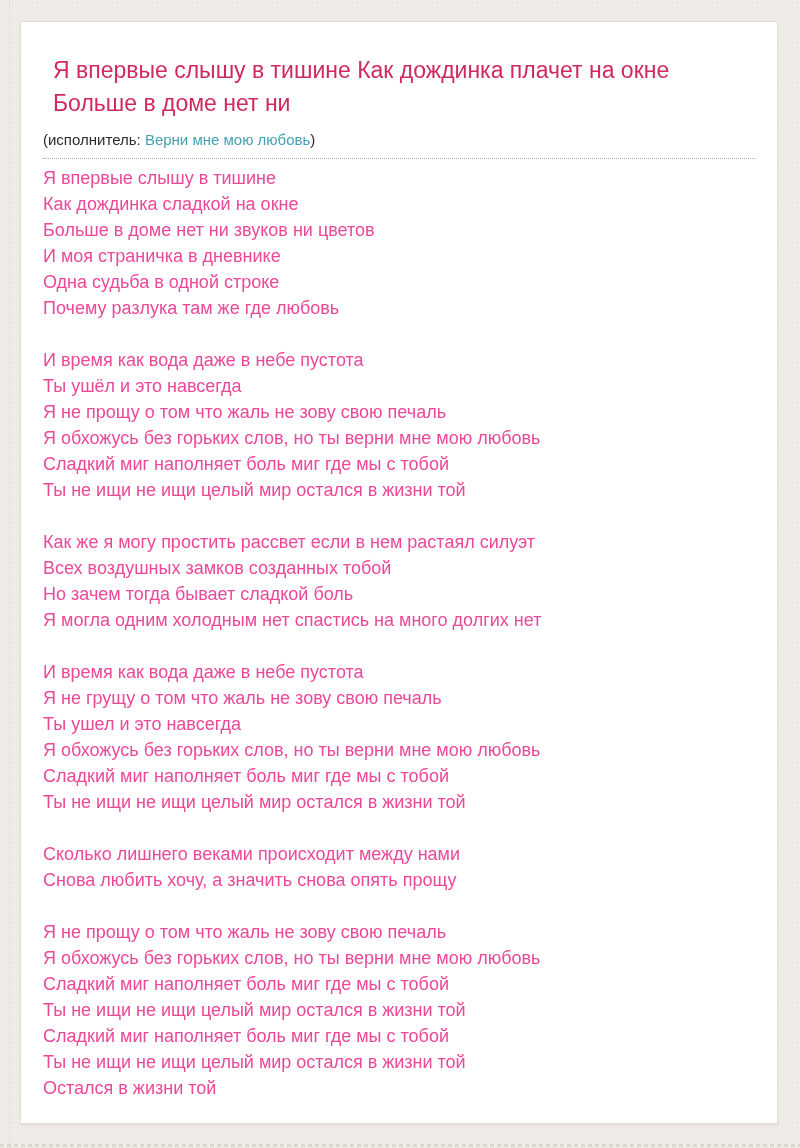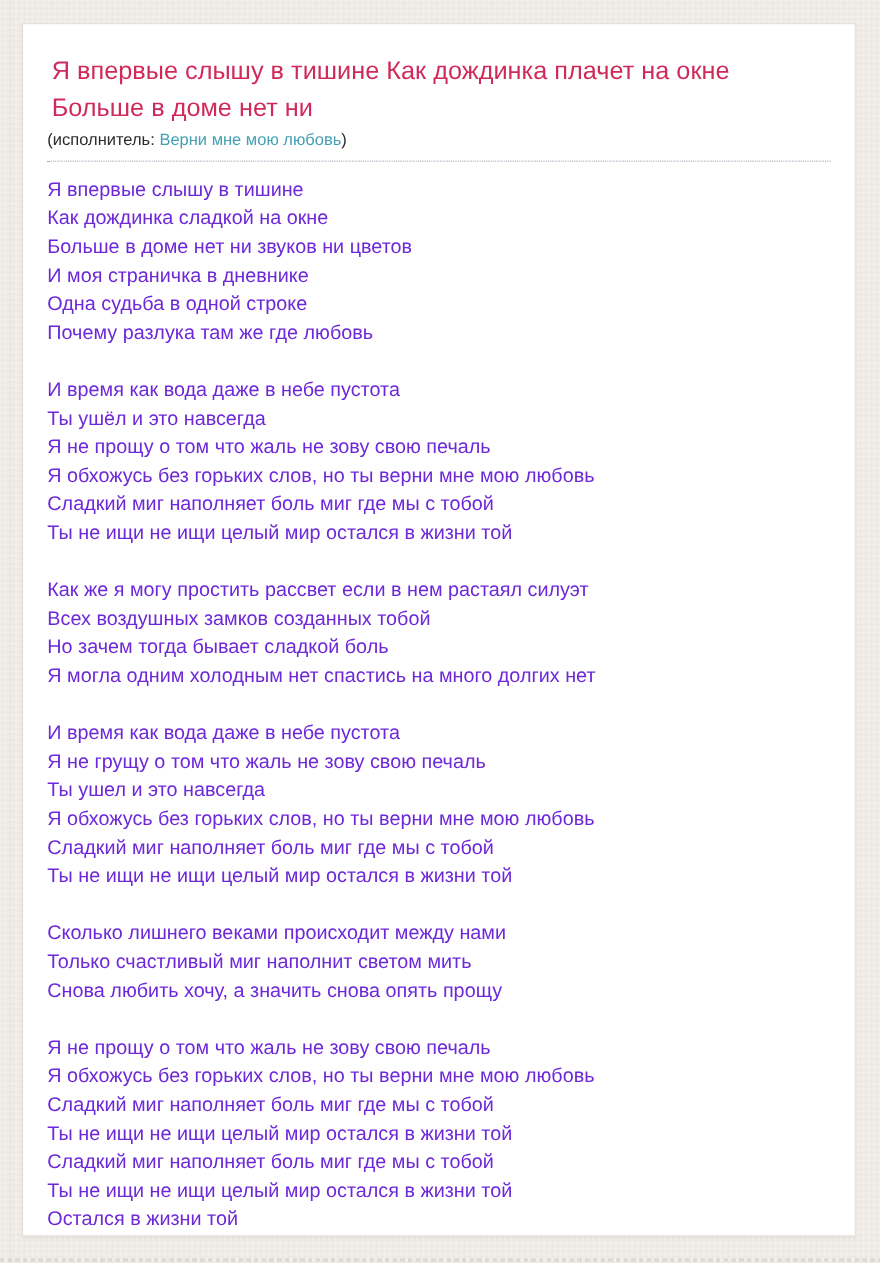--- a/index.html
+++ b/index.html
@@ -50,21 +50,21 @@
     width: 758px;
     height: 1103px;
     box-sizing: border-box;
     background: #ffffff;
     border: 1px solid #e3ded7;
     box-shadow: 0 1px 2px rgba(0,0,0,0.08);
     padding: 14px 22px 0 22px;
   }
 
   h1.song-title {
-    margin: 4px;
+    margin: 10px;
     padding: 8px 0 0 0;
     font-size: 23px;
     line-height: 33px;
     font-weight: 400;
     color: #d02a5c;
   }
 
   .artist-line {
     margin-top: 0;
     font-size: 15px;
@@ -75,24 +75,24 @@
     color: #44a0b2;
     text-decoration: none;
   }
 
   .header-block {
     border-bottom: 1px dotted #9fa9b6;
     padding-bottom: 9px;
   }
 
   .lyrics {
-    margin-top: 12px;
+    margin-top: 6px;
     font-size: 18px;
     line-height: 26px;
-    color: #6d28d9;
+    color: #ec4899;
   }
   .stanza {
     margin: 0 0 26px 0;
   }
   .stanza:last-child {
     margin-bottom: 0;
   }
   .line {
     white-space: pre-wrap;
   }
@@ -138,21 +138,20 @@
       <div class="stanza">
         <div class="line">И время как вода даже в небе пустота</div>
         <div class="line">Я не грущу о том что жаль не зову свою печаль</div>
         <div class="line">Ты ушел и это навсегда</div>
         <div class="line">Я обхожусь без горьких слов, но ты верни мне мою любовь</div>
         <div class="line">Сладкий миг наполняет боль миг где мы с тобой</div>
         <div class="line">Ты не ищи не ищи целый мир остался в жизни той</div>
       </div>
       <div class="stanza">
         <div class="line">Сколько лишнего веками происходит между нами</div>
-        <div class="line">Только счастливый миг наполнит светом мить</div>
         <div class="line">Снова любить хочу, а значить снова опять прощу</div>
       </div>
       <div class="stanza">
         <div class="line">Я не прощу о том что жаль не зову свою печаль</div>
         <div class="line">Я обхожусь без горьких слов, но ты верни мне мою любовь</div>
         <div class="line">Сладкий миг наполняет боль миг где мы с тобой</div>
         <div class="line">Ты не ищи не ищи целый мир остался в жизни той</div>
         <div class="line">Сладкий миг наполняет боль миг где мы с тобой</div>
         <div class="line">Ты не ищи не ищи целый мир остался в жизни той</div>
         <div class="line">Остался в жизни той</div>

